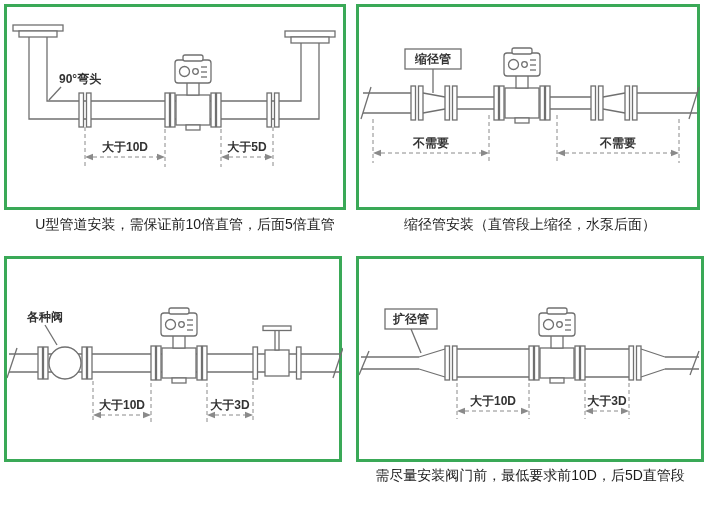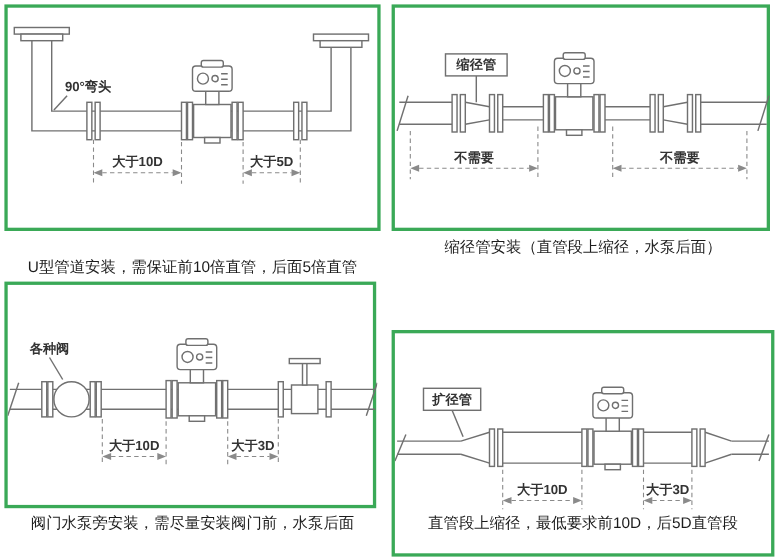--- a/index.html
+++ b/index.html
@@ -96,21 +96,21 @@
     <g>
       <line class="dim" x1="214" y1="122" x2="214" y2="160"></line>
       <line class="dim" x1="266" y1="120" x2="266" y2="160"></line>
       <line class="dim" x1="222" y1="150" x2="258" y2="150"></line>
       <polygon class="arr" points="214,150 222,146.8 222,153.2"></polygon>
       <polygon class="arr" points="266,150 258,146.8 258,153.2"></polygon>
       <text class="dlabel" x="240" y="144" text-anchor="middle">大于5D</text>
     </g>
   </svg>
 </div>
-<div class="caption" style="left:4px; top:215px; width:342px;margin-top:18px;">U型管道安装，需保证前10倍直管，后面5倍直管</div>
+<div class="caption" style="left:14px; top:215px; width:342px;">U型管道安装，需保证前10倍直管，后面5倍直管</div>
 
 <div class="panel" style="left:356px; top:4px; width:344px; height:206px;">
   <svg viewBox="0 0 342 200" width="342" height="200">
     <g>
       <line class="ln" x1="4" y1="86" x2="52" y2="86"></line>
       <line class="ln" x1="4" y1="106" x2="52" y2="106"></line>
       <line class="ln" x1="12" y1="80" x2="2" y2="112"></line>
       <line class="ln" x1="64" y1="86" x2="86" y2="90"></line>
       <line class="ln" x1="64" y1="106" x2="86" y2="102"></line>
       <line class="ln" x1="98" y1="90" x2="135" y2="90"></line>
@@ -194,24 +194,23 @@
       <line class="dim" x1="200" y1="124" x2="200" y2="164"></line>
       <line class="dim" x1="246" y1="122" x2="246" y2="164"></line>
       <line class="dim" x1="208" y1="156" x2="238" y2="156"></line>
       <polygon class="arr" points="200,156 208,152.8 208,159.2"></polygon>
       <polygon class="arr" points="246,156 238,152.8 238,159.2"></polygon>
       <text class="dlabel" x="223" y="150" text-anchor="middle">大于3D</text>
     </g>
   </svg>
 </div>
 <div class="caption" style="left:4px; top:466px; width:342px;">
-  <div>阀门水泵旁安装，需尽量安装阀门前，水泵后面</div>
-</div>
-
-<div class="panel" style="left:356px; top:256px; width:348px; height:206px;margin-top:44px;">
+</div>
+
+<div class="panel" style="left:356px; top:256px; width:348px; height:206px;">
   <svg viewBox="0 0 342 200" width="342" height="200">
     <g>
       <line class="ln" x1="2" y1="98" x2="60" y2="98"></line>
       <line class="ln" x1="2" y1="110" x2="60" y2="110"></line>
       <line class="ln" x1="10" y1="92" x2="0" y2="116"></line>
       <line class="ln" x1="60" y1="98" x2="86" y2="90"></line>
       <line class="ln" x1="60" y1="110" x2="86" y2="118"></line>
       <line class="ln" x1="98" y1="90" x2="170" y2="90"></line>
       <line class="ln" x1="98" y1="118" x2="170" y2="118"></line>
       <line class="ln" x1="226" y1="90" x2="270" y2="90"></line>
@@ -247,13 +246,13 @@
     <g>
       <line class="dim" x1="226" y1="124" x2="226" y2="160"></line>
       <line class="dim" x1="270" y1="124" x2="270" y2="160"></line>
       <line class="dim" x1="234" y1="152" x2="262" y2="152"></line>
       <polygon class="arr" points="226,152 234,148.8 234,155.2"></polygon>
       <polygon class="arr" points="270,152 262,148.8 262,155.2"></polygon>
       <text class="dlabel" x="248" y="146" text-anchor="middle">大于3D</text>
     </g>
   </svg>
 </div>
-<div class="caption" style="left:356px; top:466px; width:348px;">直管段上缩径，最低要求前10D，后5D直管段</div>
+<div class="caption" style="left:356px; top:466px; width:348px;">需尽量安装阀门前，最低要求前10D，后5D直管段</div>
 
 </body></html>

